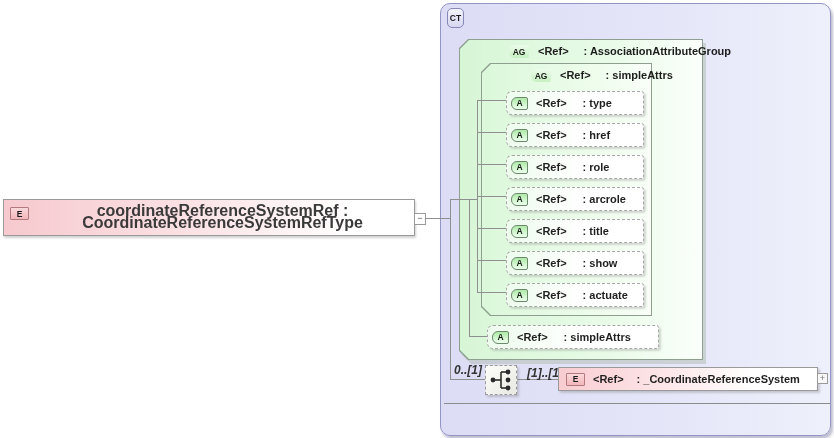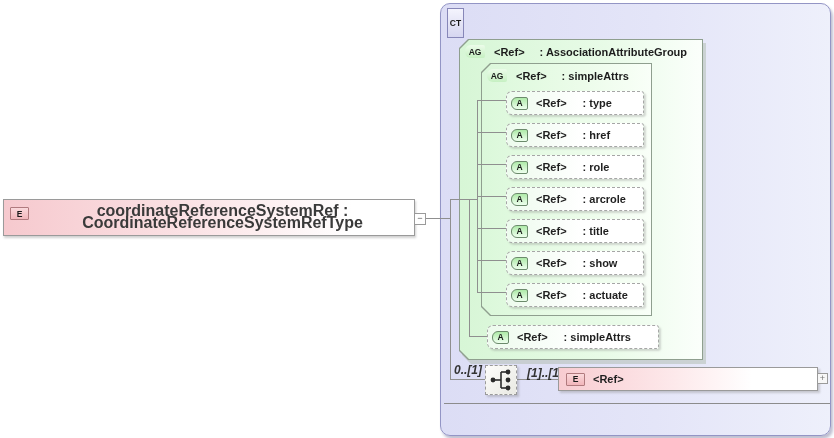--- a/index.html
+++ b/index.html
@@ -26,37 +26,37 @@
     font-size:11px; font-weight:bold; color:#1c1c1c; line-height:11.5px;
     overflow-wrap:anywhere; z-index:4;
   }
 
   
   .badge {
     display:flex; align-items:center; justify-content:center;
     font-size:8.5px; font-weight:bold; color:#1a1a1a; box-sizing:border-box;
     flex:0 0 auto;
   }
-  .badge-ct { width:17px; height:30px; border:1px solid #8787b8; border-radius:0;
+  .badge-ct { width:17px; height:20px; border:1px solid #8787b8; border-radius:5px;
               background:linear-gradient(#f4f4fd,#d6d6f0); }
   .badge-ag { width:20px; height:13px; border:1px solid #78957８; border-radius:6px 2px 2px 6px;
               background:linear-gradient(#ecfcea,#c6f0c2); border-color:#789578; }
   .badge-a  { width:17px; height:13px; border:1px solid #6b8a6b; border-radius:6px 2px 2px 6px;
               background:linear-gradient(#aeeaa8,#eeffee); }
   .badge-e  { width:19px; height:13px; border:1px solid #b07a7e; border-radius:1px;
               background:linear-gradient(#fad8db,#f2b6bb); }
 
   
   .clip-bevel { clip-path:polygon(9px 0, 100% 0, 100% 100%, 9px 100%, 0 calc(100% - 9px), 0 9px); }
   .ag-shadow { position:absolute; background:#b4bfb4; opacity:0.55; z-index:1; }
   .ag-border { position:absolute; background:#8f9f8f; z-index:2; }
   .ag-fill-outer { position:absolute; background:linear-gradient(to right,#d7f6d6 0%,#e8fbe7 60%,#fbfffb 100%); z-index:2; }
   .ag-fill-inner { position:absolute; background:linear-gradient(to right,#dbf8da 0%,#ecfcea 60%,#f9fff8 100%); z-index:2; }
-  .group-header { position:absolute; display:flex; align-items:flex-end; z-index:4;
-                  font-size:11px; font-weight:bold; color:#1c1c1c; }
+  .group-header { position:absolute; display:flex; align-items:flex-start; z-index:4;
+                  font-size:11px; font-weight:bold; color:#1c1c1c;margin-left:44px; }
   .group-header .ref { margin-left:9px; }
   .group-header .nm  { margin-left:15px; }
 
   
   .attr-box {
     position:absolute; width:138px; height:24px; left:506px;
     border:1px dashed #a6a6a6; border-radius:6px 3px 3px 6px;
     background:linear-gradient(to right,#edfbed 0%,#ffffff 55%);
     box-shadow:2px 2px 2px rgba(125,125,125,0.3);
     display:flex; align-items:center; padding-left:4px; box-sizing:border-box;
@@ -223,18 +223,19 @@
       <circle cx="20" cy="3" r="2.4" fill="#2b2b2b"></circle>
       <circle cx="20" cy="11" r="2.4" fill="#2b2b2b"></circle>
       <circle cx="20" cy="19" r="2.4" fill="#2b2b2b"></circle>
     </svg>
   </div>
   <div class="card-label" style="left:527px;top:366px;width:40px">[1]..[1]</div>
 
   <div class="eref-box">
     <span class="badge badge-e">E</span>
     <span class="ref">&lt;Ref&gt;</span>
+    <span class="nm">: _CoordinateReferenceSystem</span>
   </div>
   <div class="plus-btn">+</div>
 
   <div class="separator"></div>
 
 </div>
 
 </body></html>

